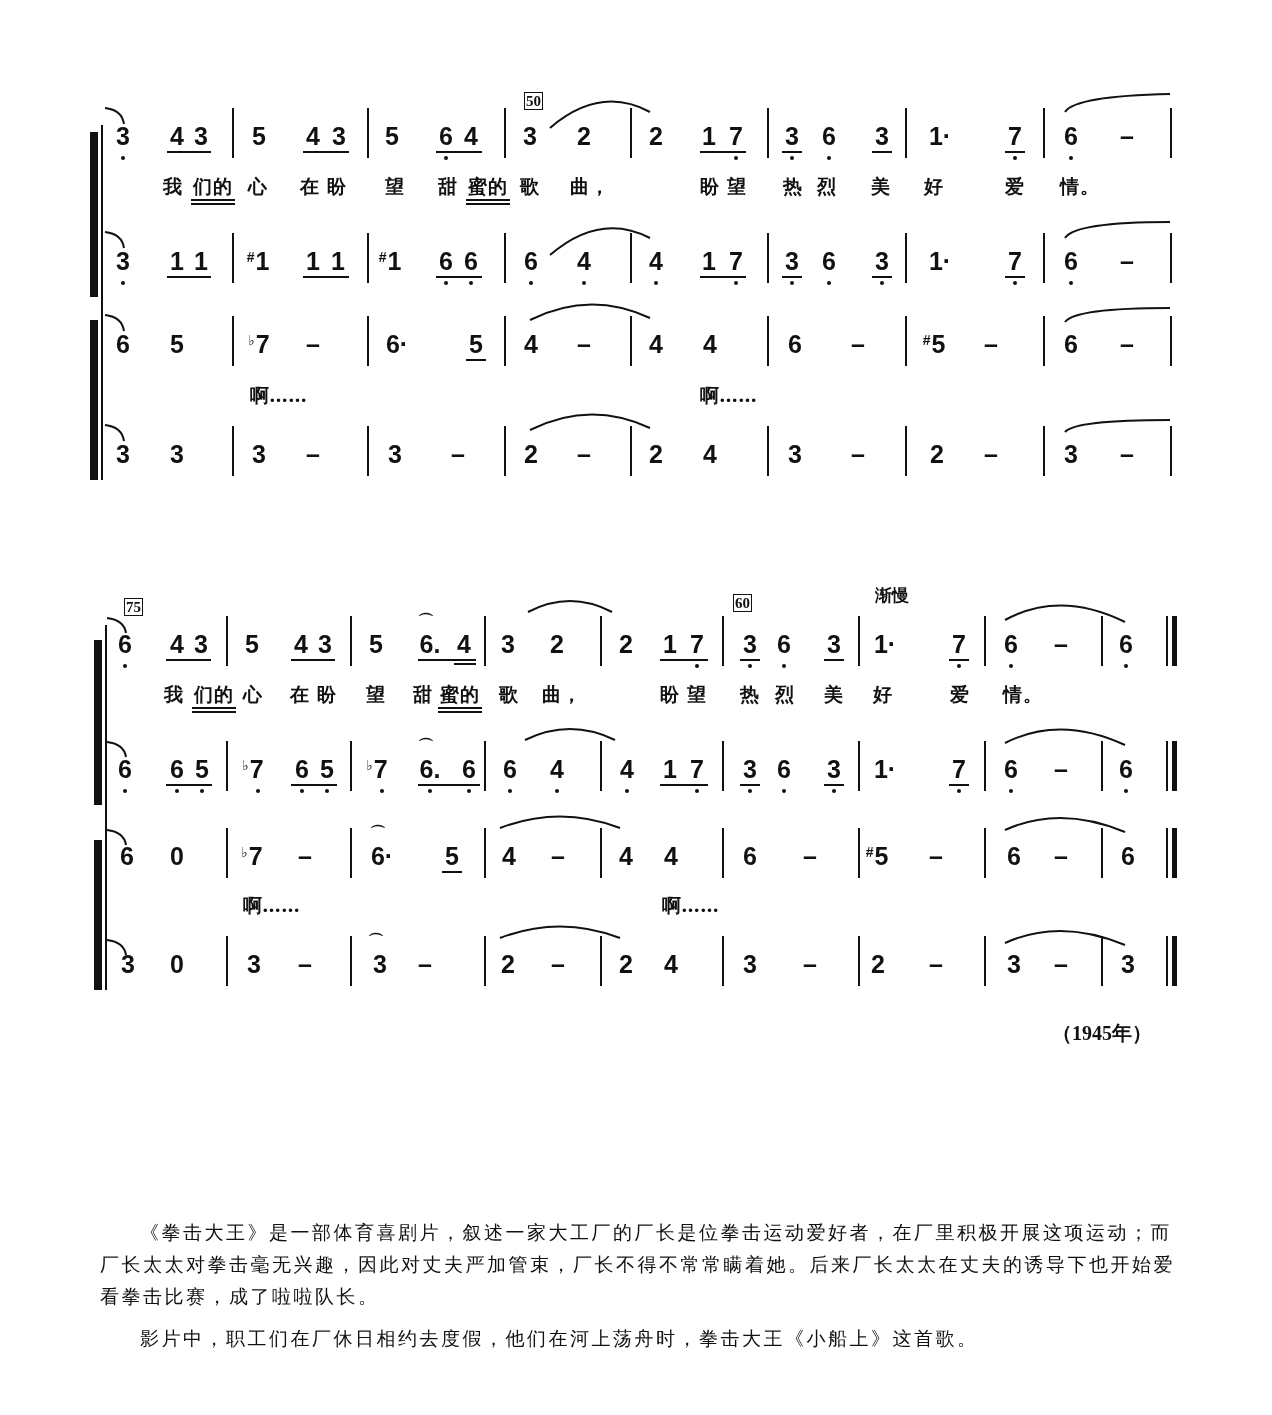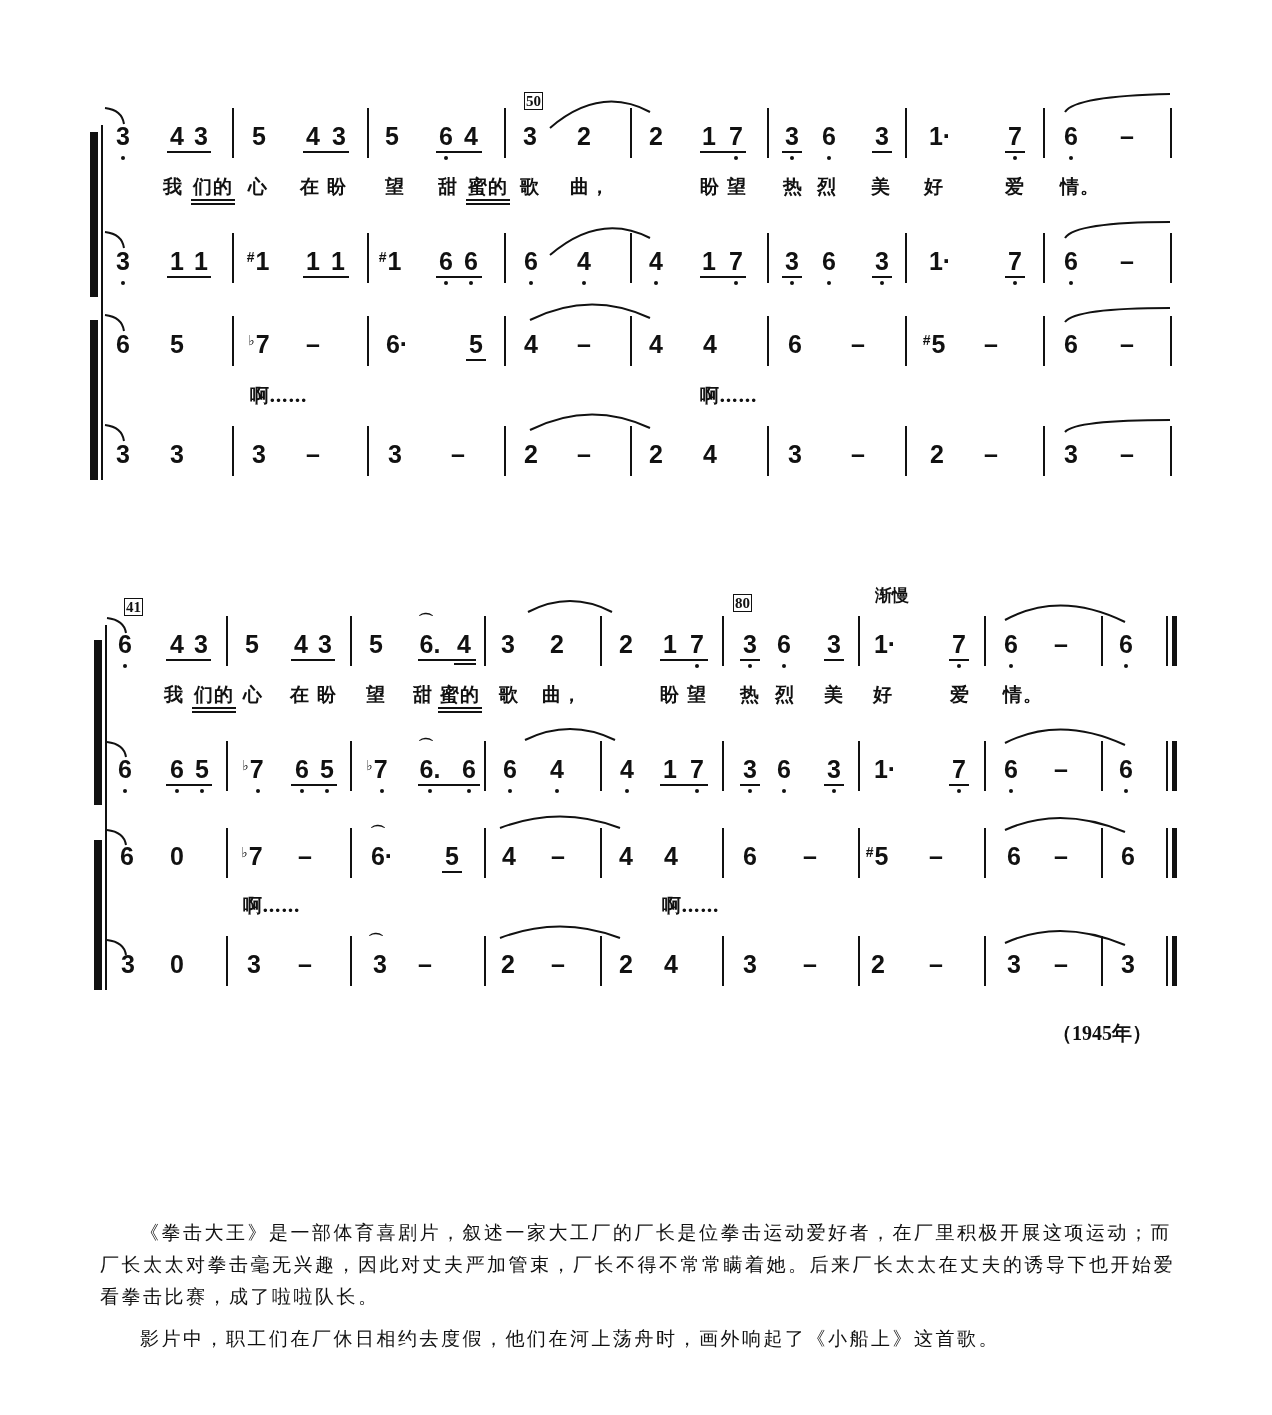--- a/index.html
+++ b/index.html
@@ -190,22 +190,22 @@
     <div class="lyric" style="left: 710px; top: 175px;">盼</div>
     <div class="lyric" style="left: 737px; top: 175px;">望</div>
     <div class="lyric" style="left: 793px; top: 175px;">热</div>
     <div class="lyric" style="left: 827px; top: 175px;">烈</div>
     <div class="lyric" style="left: 881px; top: 175px;">美</div>
     <div class="lyric" style="left: 934px; top: 175px;">好</div>
     <div class="lyric" style="left: 1015px; top: 175px;">爱</div>
     <div class="lyric" style="left: 1080px; top: 175px;">情。</div>
     <div class="ah" style="left: 250px; top: 383px;">啊……</div>
     <div class="ah" style="left: 700px; top: 383px;">啊……</div>
-    <div class="boxnum" style="left: 124px; top: 598px;">41</div>
-    <div class="boxnum" style="left: 733px; top: 594px;">80</div>
+    <div class="boxnum" style="left: 124px; top: 598px;">75</div>
+    <div class="boxnum" style="left: 733px; top: 594px;">60</div>
     <div class="tempo" style="left: 875px; top: 584px;">渐慢</div>
     <div class="note" style="left: 125px; top: 630px;"><span>6</span></div>
     <div class="dotb" style="left: 123px; top: 664px;"></div>
     <div class="note" style="left: 177px; top: 630px;"><span>4</span></div>
     <div class="note" style="left: 201px; top: 630px;"><span>3</span></div>
     <div class="note" style="left: 252px; top: 630px;"><span>5</span></div>
     <div class="note" style="left: 301px; top: 630px;"><span>4</span></div>
     <div class="note" style="left: 325px; top: 630px;"><span>3</span></div>
     <div class="note" style="left: 376px; top: 630px;"><span>5</span></div>
     <div class="note" style="left: 430px; top: 630px;"><span>6.</span></div>
@@ -423,14 +423,14 @@
     <path d="M500,828 Q560,805 620,828"></path>
       <path d="M500,938 Q560,915 620,938"></path>
     <path d="M1005,620 Q1060,590 1125,622"></path>
       <path d="M1005,743 Q1060,715 1125,745"></path>
     <path d="M1005,830 Q1060,805 1125,832"></path>
       <path d="M1005,943 Q1060,918 1125,945"></path>
   </g>
 </svg>
 
 <div class="para" style="top:1216px;text-indent:40px;">《拳击大王》是一部体育喜剧片，叙述一家大工厂的厂长是位拳击运动爱好者，在厂里积极开展这项运动；而厂长太太对拳击毫无兴趣，因此对丈夫严加管束，厂长不得不常常瞒着她。后来厂长太太在丈夫的诱导下也开始爱看拳击比赛，成了啦啦队长。</div>
-<div class="para" style="top:1322px;text-indent:40px;">影片中，职工们在厂休日相约去度假，他们在河上荡舟时，画外响起了《小船上》这首歌。</div>
+<div class="para" style="top:1322px;text-indent:40px;">影片中，职工们在厂休日相约去度假，他们在河上荡舟时，拳击大王《小船上》这首歌。</div>
 <div class="year" style="left:1052px;top:1020px;">（1945年）</div>
 
 </body></html>

